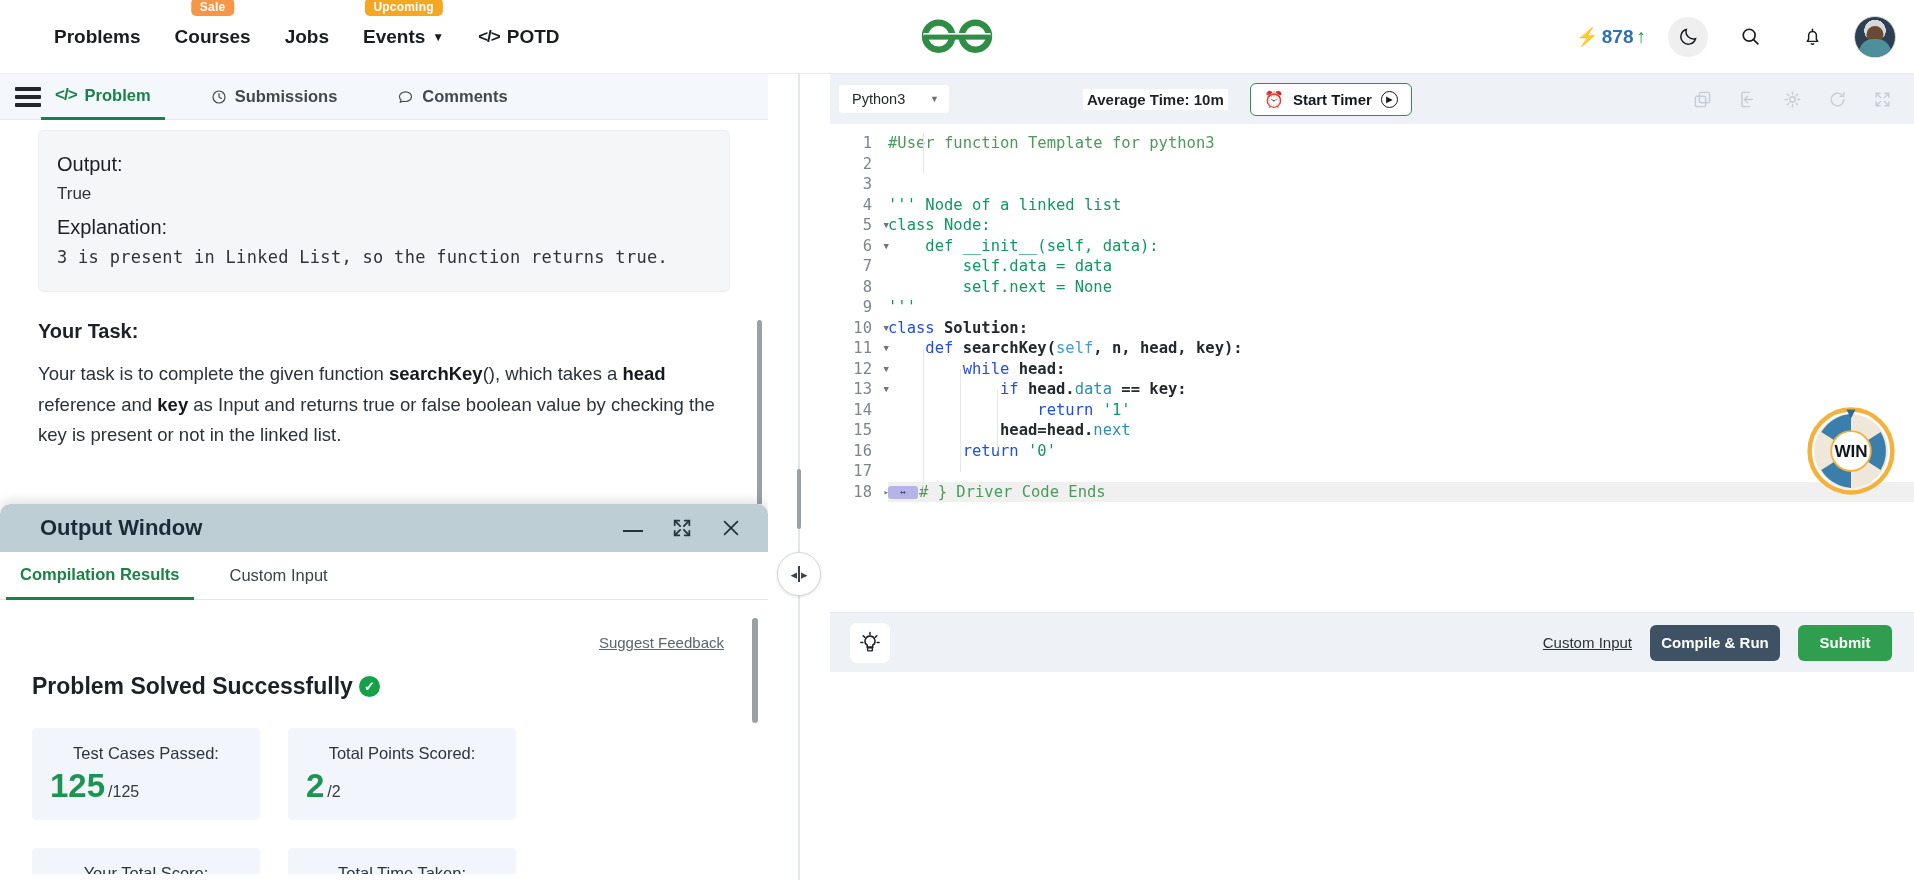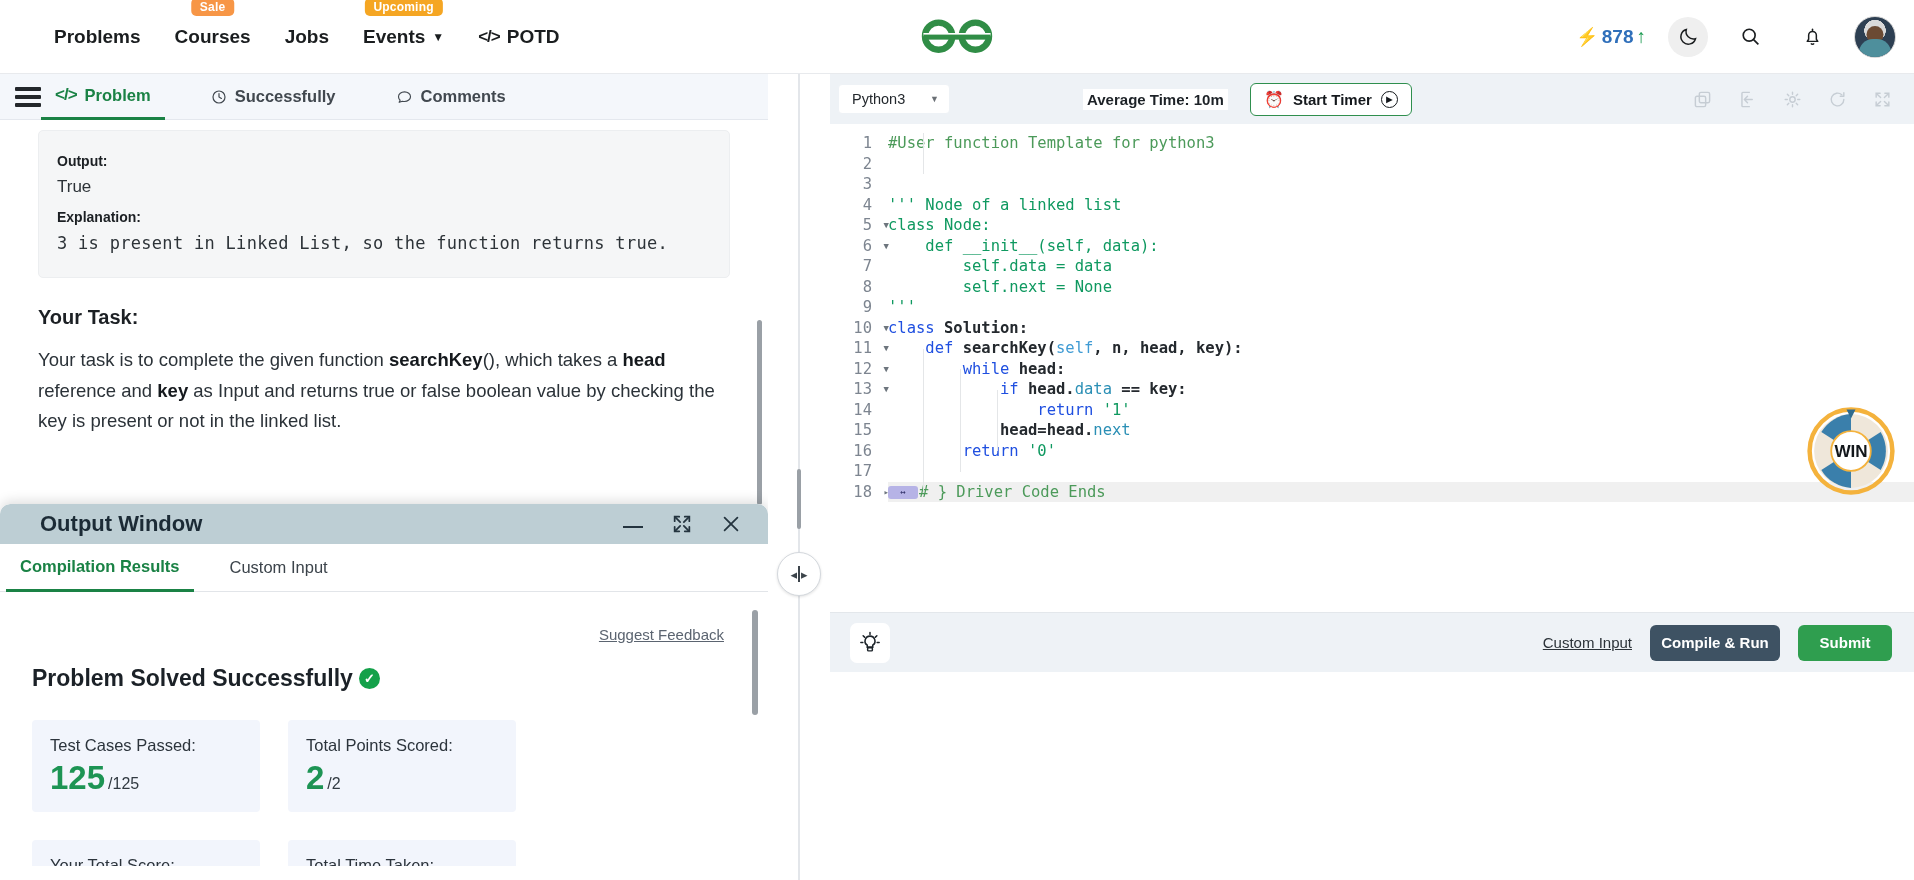--- a/index.html
+++ b/index.html
@@ -97,42 +97,42 @@
     padding: 6px 38px 0 38px; position: relative; height: 396px; overflow: hidden;
   }
   .example-box {
     background: #f5f6f7; border: 1px solid #eceef0; border-radius: 5px;
     padding: 10px 18px 16px 18px; margin-top: 4px;
   }
   .example-box .mono {
     font-family: "DejaVu Sans Mono", monospace;
     font-size: 17px; color: #2d3338; margin: 8px 0; letter-spacing: .3px;
   }
-  .example-box .lbl { font-size: 14px; font-weight: bold; color: #1c2024; margin-top: 12px; }
+  .example-box .lbl { font-size: 20px; font-weight: normal; color: #1c2024; margin-top: 12px; }
   .example-box .val { font-size: 17px; color: #2d3338; margin-top: 8px; }
   .sec-title { font-size: 20px; font-weight: bold; color: #1c2024; margin: 28px 0 16px 0; }
   .sec-para { font-size: 18.5px; line-height: 1.65; color: #2b3238; }
   .sec-para b { font-weight: bold; color: #15191d; }
 
   .scroll-track {
     position: absolute; right: 6px; top: 50px; width: 5px; height: 340px;
   }
   .scroll-thumb {
     position: absolute; right: 0; top: 150px; width: 5px; height: 185px;
     background: #9aa0a6; border-radius: 3px;
   }
 
   
   .output-window {
     position: absolute; top: 504px; left: 0; width: 768px; height: 376px;
     background: #ffffff; border-radius: 10px 10px 0 0;
     box-shadow: 0 -3px 12px rgba(0,0,0,.13); overflow: hidden;
   }
   .ow-header {
-    height: 40px; background: #bdced4; display: flex; align-items: center;
+    height: 48px; background: #bdced4; display: flex; align-items: center;
     padding: 0 26px 0 40px; border-radius: 10px 10px 0 0;
   }
   .ow-title { font-size: 22px; font-weight: bold; color: #1c2b36; }
   .ow-controls { margin-left: auto; display: flex; align-items: center; gap: 27px; }
   .ow-ctrl { cursor: pointer; color: #24343f; display: flex; align-items: center; }
   .ow-tabs {
     height: 48px; display: flex; align-items: center;
     border-bottom: 1px solid #e2e5e9; padding-left: 0;
   }
   .ow-tab {
@@ -153,21 +153,21 @@
   .check-badge {
     width: 21px; height: 21px; border-radius: 50%; background: #14a14a;
     display: flex; align-items: center; justify-content: center;
     color: #fff; font-size: 13px; font-weight: bold;
   }
   .cards { display: flex; gap: 28px; flex-wrap: wrap; }
   .res-card {
     width: 228px; background: #f2f5fc; border-radius: 4px;
     padding: 16px 18px 18px 18px;
   }
-  .res-card .c-label { font-size: 16.5px; color: #2c343c; }
+  .res-card .c-label { font-size: 16.5px; color: #2c343c; text-align: center; }
   .res-card .c-value { margin-top: 6px; display: flex; align-items: baseline; gap: 3px; }
   .c-big { font-size: 33px; font-weight: bold; color: #1d9454; line-height: 1; }
   .c-small { font-size: 16px; color: #323a42; }
   .res-card.short { padding-bottom: 16px; }
 
   .ow-scroll-track { position: absolute; right: 10px; top: 18px; width: 6px; height: 230px; }
   .ow-scroll-thumb {
     position: absolute; right: 0; top: 0; width: 6px; height: 105px;
     background: #9aa0a6; border-radius: 3px;
   }
@@ -370,21 +370,21 @@
     <div class="tab active">
       <span class="code-glyph">&lt;/&gt;</span>
       <span>Problem</span>
     </div>
 
     <div class="tab">
       <svg width="16" height="16" viewBox="0 0 24 24">
         <circle cx="12" cy="12" r="9" fill="none" stroke="#41484f" stroke-width="1.8"></circle>
         <path d="M12 6.8V12l3.6 2.2" fill="none" stroke="#41484f" stroke-width="1.8" stroke-linecap="round"></path>
       </svg>
-      <span>Successfully</span>
+      <span>Submissions</span>
     </div>
 
     <div class="tab">
       <svg width="17" height="16" viewBox="0 0 24 24">
         <path d="M21 11.5c0 4-4 7.2-9 7.2a11 11 0 0 1-3-.4L4 20l1.4-3.2A7.6 7.6 0 0 1 3 11.5c0-4 4-7.2 9-7.2s9 3.2 9 7.2z" fill="none" stroke="#41484f" stroke-width="1.7" stroke-linejoin="round"></path>
       </svg>
       <span>Comments</span>
     </div>
   </div>
 

